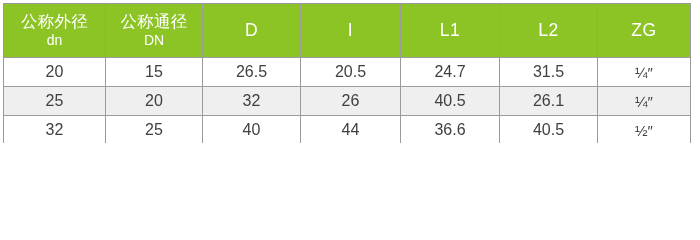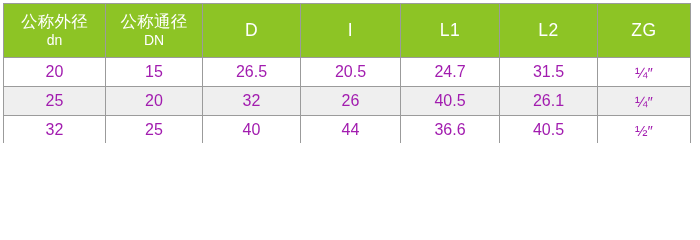--- a/index.html
+++ b/index.html
@@ -60,21 +60,21 @@
     line-height: 1.25;
   }
   .hdr-single {
     display: block;
     font-size: 17.5px;
     letter-spacing: 0.5px;
   }
   tbody td {
     height: 28px;
     font-size: 16px;
-    color: #a21caf;
+    color: #404040;
     background: #ffffff;
     border-color: #b7b7b7;
   }
   tbody tr.striped td {
     background: #efefef;
   }
   tbody tr:last-child td {
     border-bottom: 1px solid #9b9b9b;
   }
   td.zg-cell {

